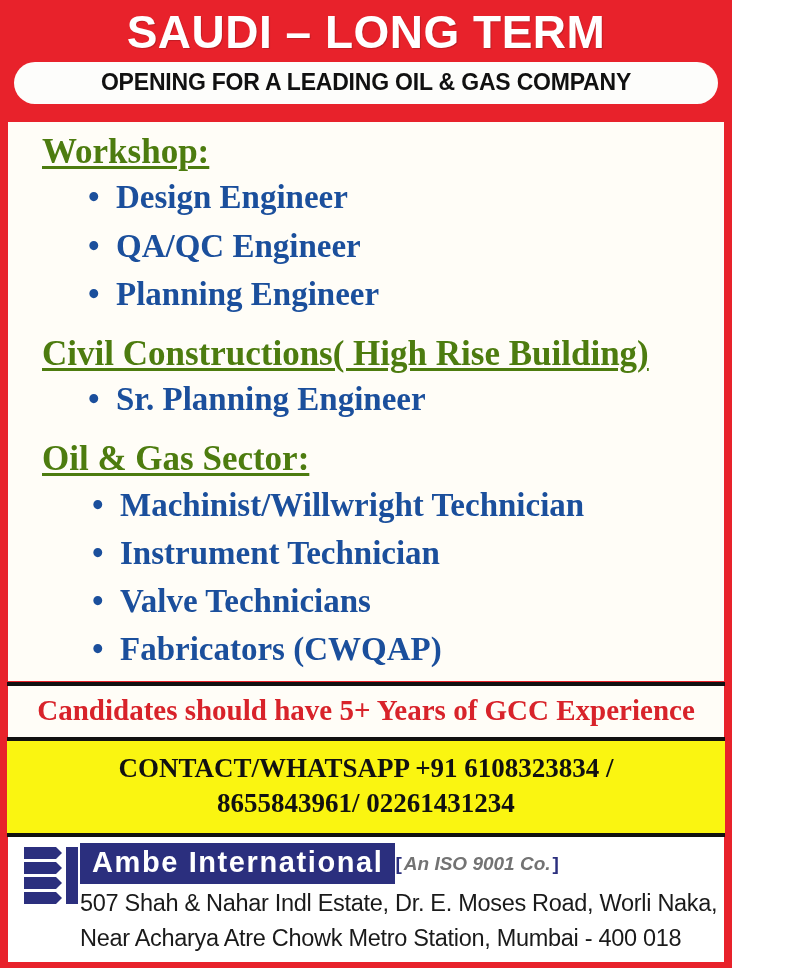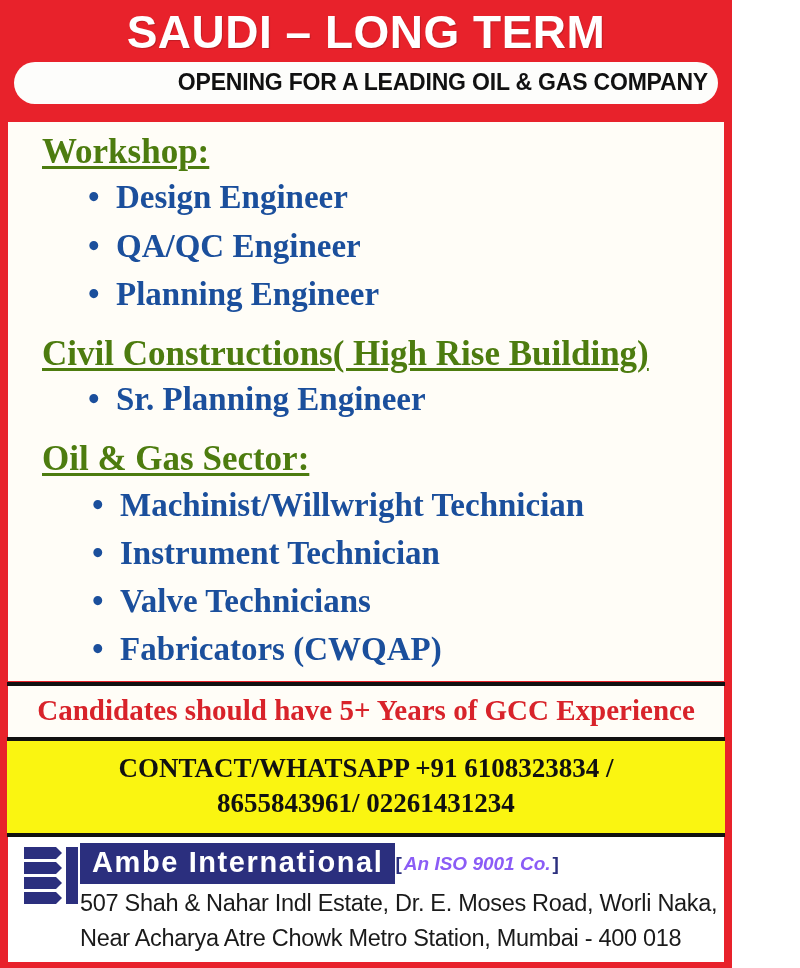--- a/index.html
+++ b/index.html
@@ -33,21 +33,21 @@
     letter-spacing: 0.5px;
     line-height: 1.05;
     text-shadow: 1px 1px 1px rgba(0,0,0,.18);
   }
   .header-pill-wrap {
     padding: 6px 14px 0 14px;
   }
   .header-pill {
     background: #FDFDFB;
     border-radius: 30px;
-    text-align: right;
+    text-align: center;
     padding: 7px 10px 8px 10px;
   }
   .header-pill-text {
     color: #111111;
     font-family: "Liberation Sans", sans-serif;
     font-weight: bold;
     font-size: 23px;
     letter-spacing: -0.2px;
     white-space: nowrap;
   }
@@ -185,21 +185,21 @@
     white-space: nowrap;
   }
   .iso {
     color: #2B2F7E;
     font-family: "Liberation Sans", sans-serif;
     font-weight: bold;
     font-size: 19px;
     white-space: nowrap;
   }
   .iso em {
-    color: #8b5cf6;
+    color: #737373;
     padding: 0 2px;
   }
   .addr {
     color: #1A1A1A;
     font-family: "Liberation Sans", sans-serif;
     font-size: 23.5px;
     line-height: 1.3;
     letter-spacing: -0.3px;
     white-space: nowrap;
     margin-top: 4px;

